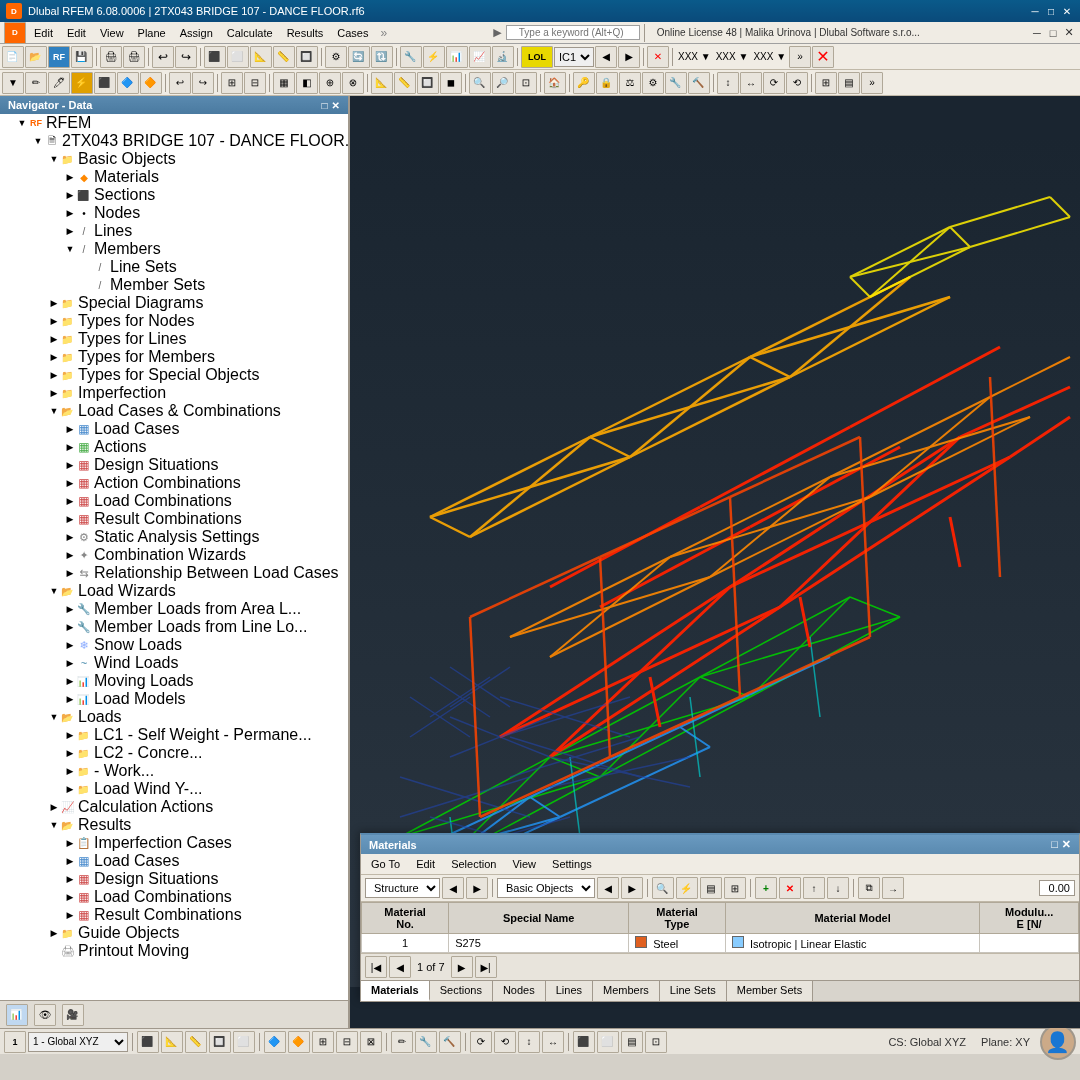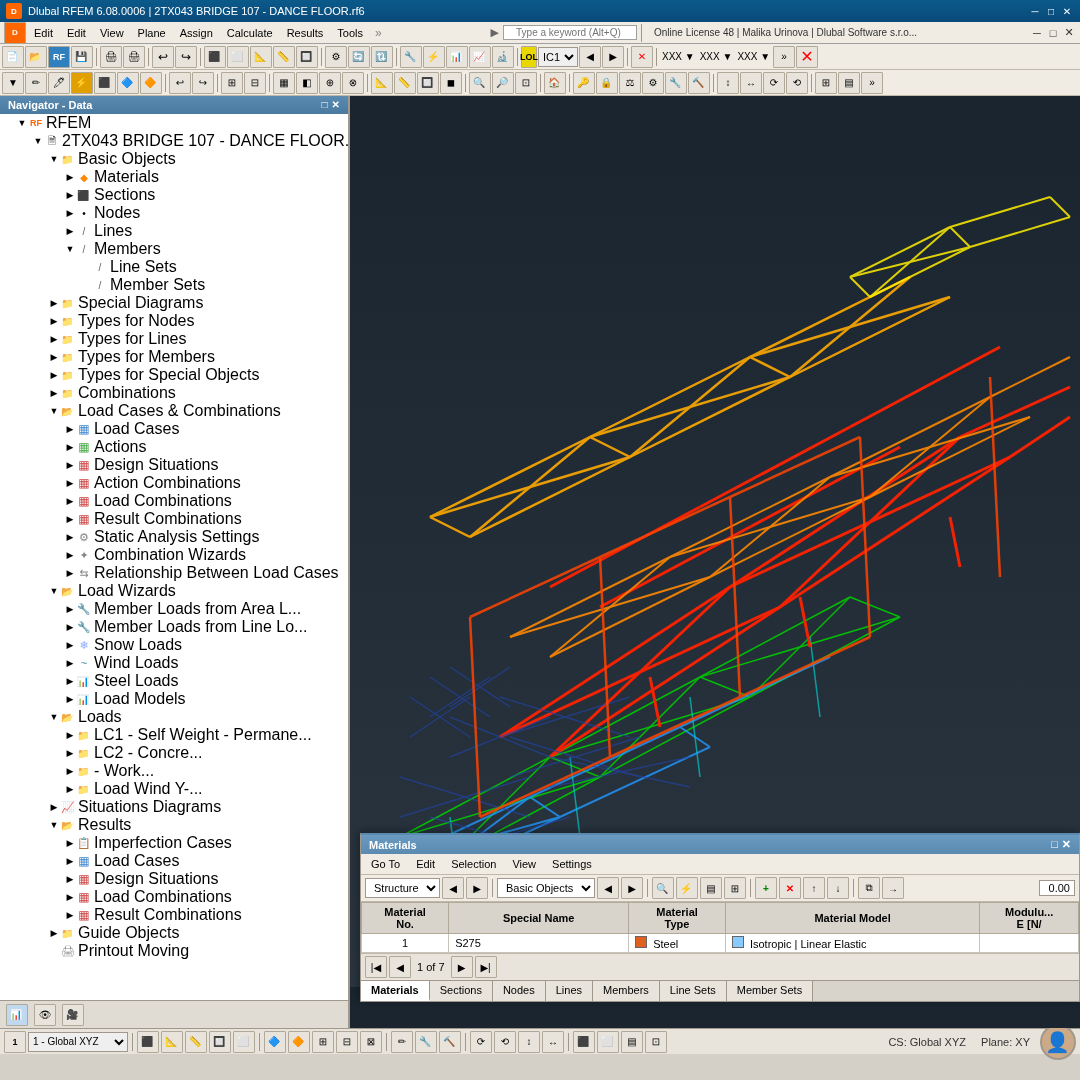--- a/index.html
+++ b/index.html
@@ -94,21 +94,21 @@
       flex-direction: column;
       overflow: hidden;
     }
     .navigator-header {
       background: linear-gradient(to bottom, #5a8ab0, #4a7aa0);
       color: white;
       padding: 3px 8px;
       font-size: 11px;
       font-weight: bold;
       display: flex;
-      align-items: flex-start;
+      align-items: flex-end;
       justify-content: space-between;
     }
     .navigator-header-controls { display: flex; gap: 4px; }
     .nav-ctrl-btn { font-size: 10px; color: white; cursor: pointer; }
     .navigator-tree {
       overflow-y: auto;
       overflow-x: hidden;
       flex: 1;
       font-size: 11px;
     }
@@ -275,21 +275,21 @@
 
 <div class="menu-bar">
   <div class="tb-btn" style="background:#ff6600;color:white;font-weight:bold;font-size:8px;">D</div>
   <div class="menu-item">Edit</div>
   <div class="menu-item">Edit</div>
   <div class="menu-item">View</div>
   <div class="menu-item">Plane</div>
   <div class="menu-item">Assign</div>
   <div class="menu-item">Calculate</div>
   <div class="menu-item">Results</div>
-  <div class="menu-item">Tools</div>
+  <div class="menu-item">Cases</div>
   <span style="color:#888;font-size:12px;padding:0 4px;">»</span>
   <div class="menu-search">
     <span style="color:#666;font-size:11px;">▶</span>
     <input type="text" style="font-size: 10px; border: 1px solid rgb(160, 160, 160); padding: 1px 12px; width: 134px;" placeholder="Type a keyword (Alt+Q)">
   </div>
   <div class="tb-separator"></div>
   <span class="license-info" style="font-size:10px;">Online License 48 | Malika Urinova | Dlubal Software s.r.o...</span>
   <div style="margin-left:auto;display:flex;gap:2px;">
     <span class="title-bar-btn" style="color:#333;font-size:11px;">─</span>
     <span class="title-bar-btn" style="color:#333;font-size:11px;">□</span>
@@ -318,21 +318,21 @@
   <div class="tb-btn">⚙</div>
   <div class="tb-btn">🔄</div>
   <div class="tb-btn">🔃</div>
   <div class="tb-separator"></div>
   <div class="tb-btn">🔧</div>
   <div class="tb-btn">⚡</div>
   <div class="tb-btn">📊</div>
   <div class="tb-btn">📈</div>
   <div class="tb-btn">🔬</div>
   <div class="tb-separator"></div>
-  <div class="tb-btn" style="background:#e8d800;font-size:9px;font-weight:bold;width:16px;">LOL</div>
+  <div class="tb-btn" style="background:#e8d800;font-size:9px;font-weight:bold;width:32px;">LOL</div>
   <select style="height:20px;font-size:11px;border:1px solid #a0988c;">
     <option>IC1</option>
   </select>
   <div class="tb-btn">◀</div>
   <div class="tb-btn">▶</div>
   <div class="tb-separator"></div>
   <div class="tb-btn" style="color:red;">✕</div>
   <div class="tb-separator"></div>
   <div style="font-size:10px;padding:0 2px;">XXX ▼</div>
   <div style="font-size:10px;padding:0 2px;">XXX ▼</div>
@@ -542,21 +542,21 @@
         <span class="tree-icon" style="color:#808080;">📁</span>
         <span class="tree-label">Types for Special Objects</span>
       </div>
 
       <div class="tree-item">
         <span class="tree-indent"></span>
           <span class="tree-indent"></span>
           <span class="tree-indent"></span>
         <span class="tree-toggle">▶</span>
         <span class="tree-icon" style="color:#808080;">📁</span>
-        <span class="tree-label">Combinations</span>
+        <span class="tree-label">Imperfection</span>
       </div>
 
       <div class="tree-item">
         <span class="tree-indent"></span>
           <span class="tree-indent"></span>
           <span class="tree-indent"></span>
         <span class="tree-toggle">▼</span>
         <span class="tree-icon" style="color:#808080;">📂</span>
         <span class="tree-label">Load Cases &amp; Combinations</span>
       </div>
@@ -700,21 +700,21 @@
         <span class="tree-label">Wind Loads</span>
       </div>
 
       <div class="tree-item">
         <span class="tree-indent"></span>
           <span class="tree-indent"></span>
           <span class="tree-indent"></span>
           <span class="tree-indent"></span>
         <span class="tree-toggle">▶</span>
         <span class="tree-icon" style="color:#888;font-size:10px;">📊</span>
-        <span class="tree-label">Steel Loads</span>
+        <span class="tree-label">Moving Loads</span>
       </div>
 
       <div class="tree-item">
         <span class="tree-indent"></span>
           <span class="tree-indent"></span>
           <span class="tree-indent"></span>
           <span class="tree-indent"></span>
         <span class="tree-toggle">▶</span>
         <span class="tree-icon" style="color:#888;font-size:10px;">📊</span>
         <span class="tree-label">Load Models</span>
@@ -768,21 +768,21 @@
         <span class="tree-icon" style="color:#808080;">📁</span>
         <span class="tree-label">Load Wind Y-...</span>
       </div>
 
       <div class="tree-item">
         <span class="tree-indent"></span>
           <span class="tree-indent"></span>
           <span class="tree-indent"></span>
         <span class="tree-toggle">▶</span>
         <span class="tree-icon" style="color:#888;font-size:11px;">📈</span>
-        <span class="tree-label">Situations Diagrams</span>
+        <span class="tree-label">Calculation Actions</span>
       </div>
 
       <div class="tree-item">
         <span class="tree-indent"></span>
           <span class="tree-indent"></span>
           <span class="tree-indent"></span>
         <span class="tree-toggle">▼</span>
         <span class="tree-icon" style="color:#808080;">📂</span>
         <span class="tree-label">Results</span>
       </div>

